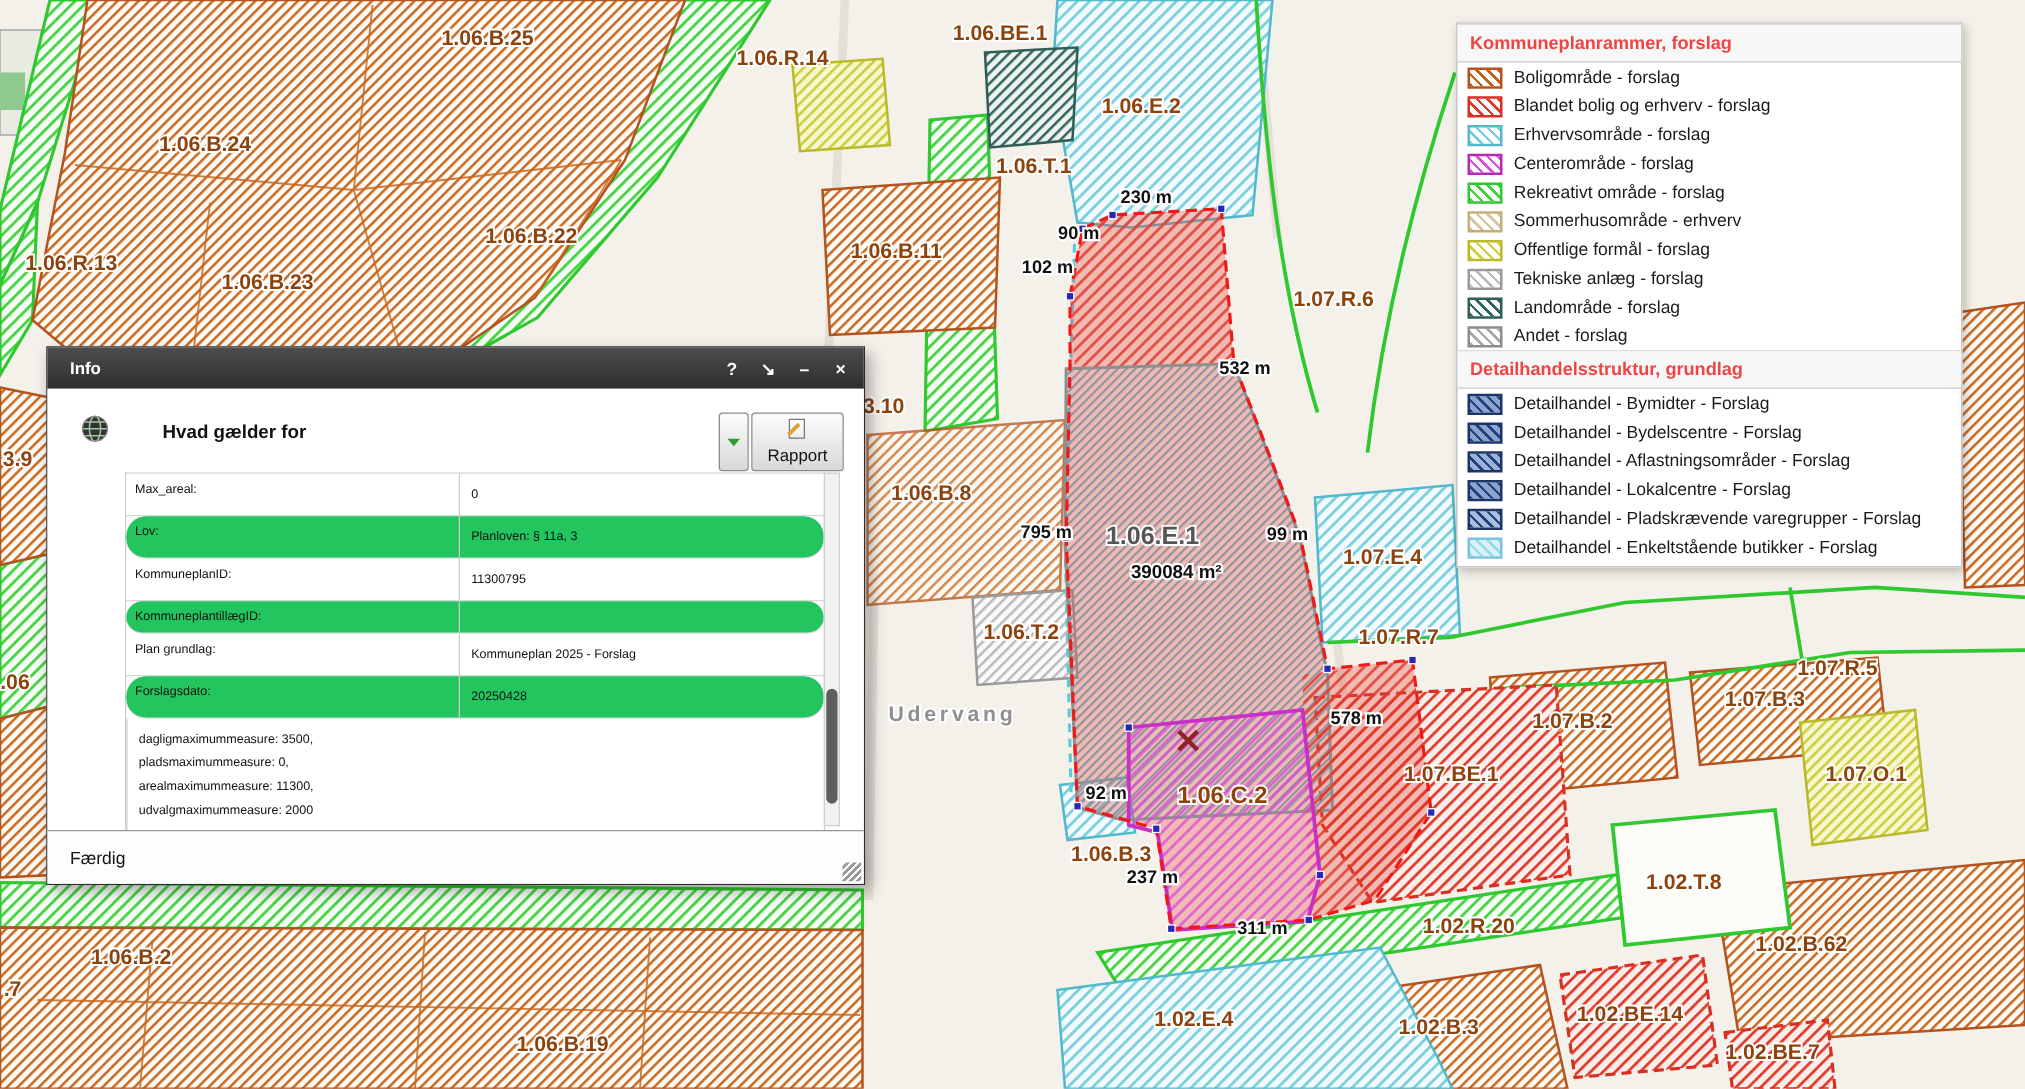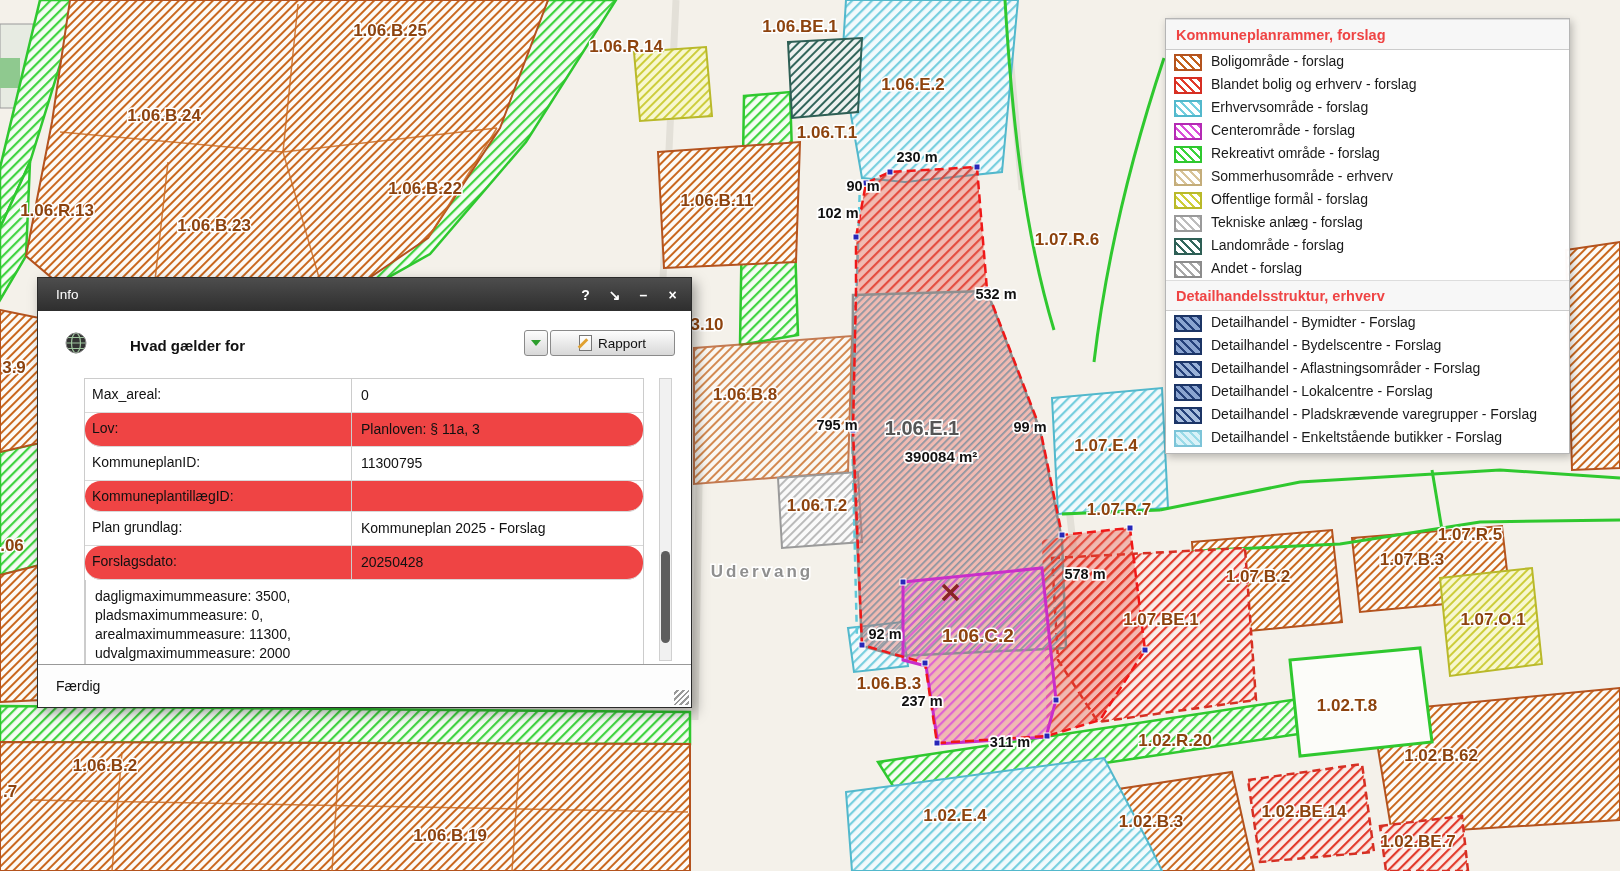--- a/index.html
+++ b/index.html
@@ -30,37 +30,37 @@
     border:1px solid #b5b5b5;box-shadow:2px 3px 8px rgba(0,0,0,.25);padding-bottom:4px;}
   .lg-title{font-weight:bold;font-size:14.5px;padding:7px 10px 6px;border-bottom:1px solid #ccc;
     border-top:1px solid #ddd;background:#f7f7f7;color:#ef4444;}
   .lg-item{display:flex;align-items:flex-start;padding:3px 8px 2px;font-size:14px;color:#1a1a1a;line-height:17px;text-align:right;}
   .sw{width:24px;height:13px;border:2px solid #888;margin-right:9px;flex:0 0 auto;margin-top:1px;}
 
   
   #info-window{position:absolute;left:37px;top:277px;width:653px;height:429px;background:#fff;
     border:1px solid #2b2b2b;box-shadow:4px 5px 12px rgba(0,0,0,.35);}
   .titlebar{height:33px;background:linear-gradient(#4d4d4d,#2e2e2e);color:#fff;display:flex;align-items:center;padding:0 12px;box-sizing:border-box;}
-  .titlebar .t{font-size:13.5px;font-weight:normal;margin-left:6px;}
+  .titlebar .t{font-size:13.5px;font-weight:bold;margin-left:6px;}
   .tb-icons{margin-left:auto;display:flex;gap:16px;font-size:14px;font-weight:bold;}
   .tb-icons span{cursor:pointer;width:13px;text-align:center;}
   .win-body{position:absolute;top:33px;bottom:43px;left:0;right:0;background:#fff;overflow:hidden;}
   .globe{position:absolute;left:26px;top:20px;}
   .heading{position:absolute;left:92px;top:26px;font-weight:bold;font-size:15px;color:#111;}
   .btn-group{position:absolute;top:19px;right:16px;display:flex;align-items:stretch;gap:2px;}
   .mini-btn{width:22px;border:1px solid #8a8a8a;border-radius:3px;background:linear-gradient(#fdfdfd,#d8d8d8);
     display:flex;align-items:center;justify-content:center;cursor:pointer;}
   .tri{width:0;height:0;border-left:5px solid transparent;border-right:5px solid transparent;border-top:6px solid #2d9e2d;}
-  .rapport-btn{display:flex;align-items:center;gap:6px;padding:4px 28px;border:1px solid #8a8a8a;border-radius:3px;
-    background:linear-gradient(#fdfdfd,#d8d8d8);font-size:13.5px;cursor:pointer;color:#111;}
+  .rapport-btn{display:flex;align-items:center;gap:6px;padding:4px 12px;border:1px solid #8a8a8a;border-radius:3px;
+    background:linear-gradient(#fdfdfd,#d8d8d8);font-size:13.5px;cursor:pointer;color:#111;flex-direction:column;}
   .doc-icon{width:11px;height:14px;border:1px solid #777;background:linear-gradient(#fff,#eee);position:relative;display:inline-block;}
   .doc-icon::after{content:"";position:absolute;left:-3px;top:6px;width:12px;height:3px;background:#e0a030;transform:rotate(-45deg);}
-  .itable{position:absolute;left:46px;top:67px;width:558px;border:1px solid #ccc;border-bottom:none;font-size:14px;color:#111;}
+  .itable{position:absolute;left:62px;top:67px;width:558px;border:1px solid #ccc;border-bottom:none;font-size:10px;color:#111;}
   .irow{display:flex;border-bottom:1px solid #d8d8d8;background:#fff;}
-  .irow.alt{background:#ef4444;border-radius:16px;}
+  .irow.alt{background:#22c55e;border-radius:16px;}
   .ilabel{width:266px;padding:7px 4px 7px 7px;box-sizing:border-box;}
   .ivalue{flex:1;padding:7px 4px 7px 9px;border-left:1px solid #ccc;white-space:pre-line;line-height:19px;box-sizing:border-box;}
   .vscroll{position:absolute;right:19px;top:67px;width:13px;height:283px;background:#f1f1f1;border:1px solid #d0d0d0;box-sizing:border-box;}
   .vthumb{position:absolute;left:1px;right:1px;top:172px;height:92px;background:#5e5e5e;border-radius:6px;}
   .statusbar{position:absolute;left:0;right:0;bottom:0;height:43px;border-top:1px solid #999;background:#fdfdfd;
     display:flex;align-items:center;padding-left:18px;font-size:14px;color:#111;box-sizing:border-box;}
   .grip{position:absolute;right:2px;bottom:2px;width:15px;height:15px;cursor:nwse-resize;
     background:repeating-linear-gradient(135deg,transparent 0 2px,#999 2px 4px);}
 </style>
 </head>
@@ -284,21 +284,21 @@
         <span class="lg-label">Tekniske anlæg - forslag</span>
       </div>
       <div class="lg-item">
         <span class="sw" style="border-color: rgb(46, 95, 85); background: repeating-linear-gradient(45deg, rgb(51, 102, 92) 0px, rgb(51, 102, 92) 2px, rgb(255, 255, 255) 2px, rgb(255, 255, 255) 6px);"></span>
         <span class="lg-label">Landområde - forslag</span>
       </div>
       <div class="lg-item">
         <span class="sw" style="border-color: rgb(140, 140, 140); background: repeating-linear-gradient(45deg, rgb(168, 168, 168) 0px, rgb(168, 168, 168) 2px, rgb(255, 255, 255) 2px, rgb(255, 255, 255) 6px);"></span>
         <span class="lg-label">Andet - forslag</span>
       </div>
-      <div class="lg-title">Detailhandelsstruktur, erhverv</div>
+      <div class="lg-title">Detailhandelsstruktur, grundlag</div>
       <div class="lg-item">
         <span class="sw" style="border-color: rgb(28, 53, 102); background: repeating-linear-gradient(45deg, rgb(36, 64, 122) 0px, rgb(36, 64, 122) 2px, rgb(138, 164, 208) 2px, rgb(138, 164, 208) 6px);"></span>
         <span class="lg-label">Detailhandel - Bymidter - Forslag</span>
       </div>
       <div class="lg-item">
         <span class="sw" style="border-color: rgb(28, 53, 102); background: repeating-linear-gradient(45deg, rgb(36, 64, 122) 0px, rgb(36, 64, 122) 2px, rgb(138, 164, 208) 2px, rgb(138, 164, 208) 6px);"></span>
         <span class="lg-label">Detailhandel - Bydelscentre - Forslag</span>
       </div>
       <div class="lg-item">
         <span class="sw" style="border-color: rgb(28, 53, 102); background: repeating-linear-gradient(45deg, rgb(36, 64, 122) 0px, rgb(36, 64, 122) 2px, rgb(154, 178, 216) 2px, rgb(154, 178, 216) 6px);"></span>

